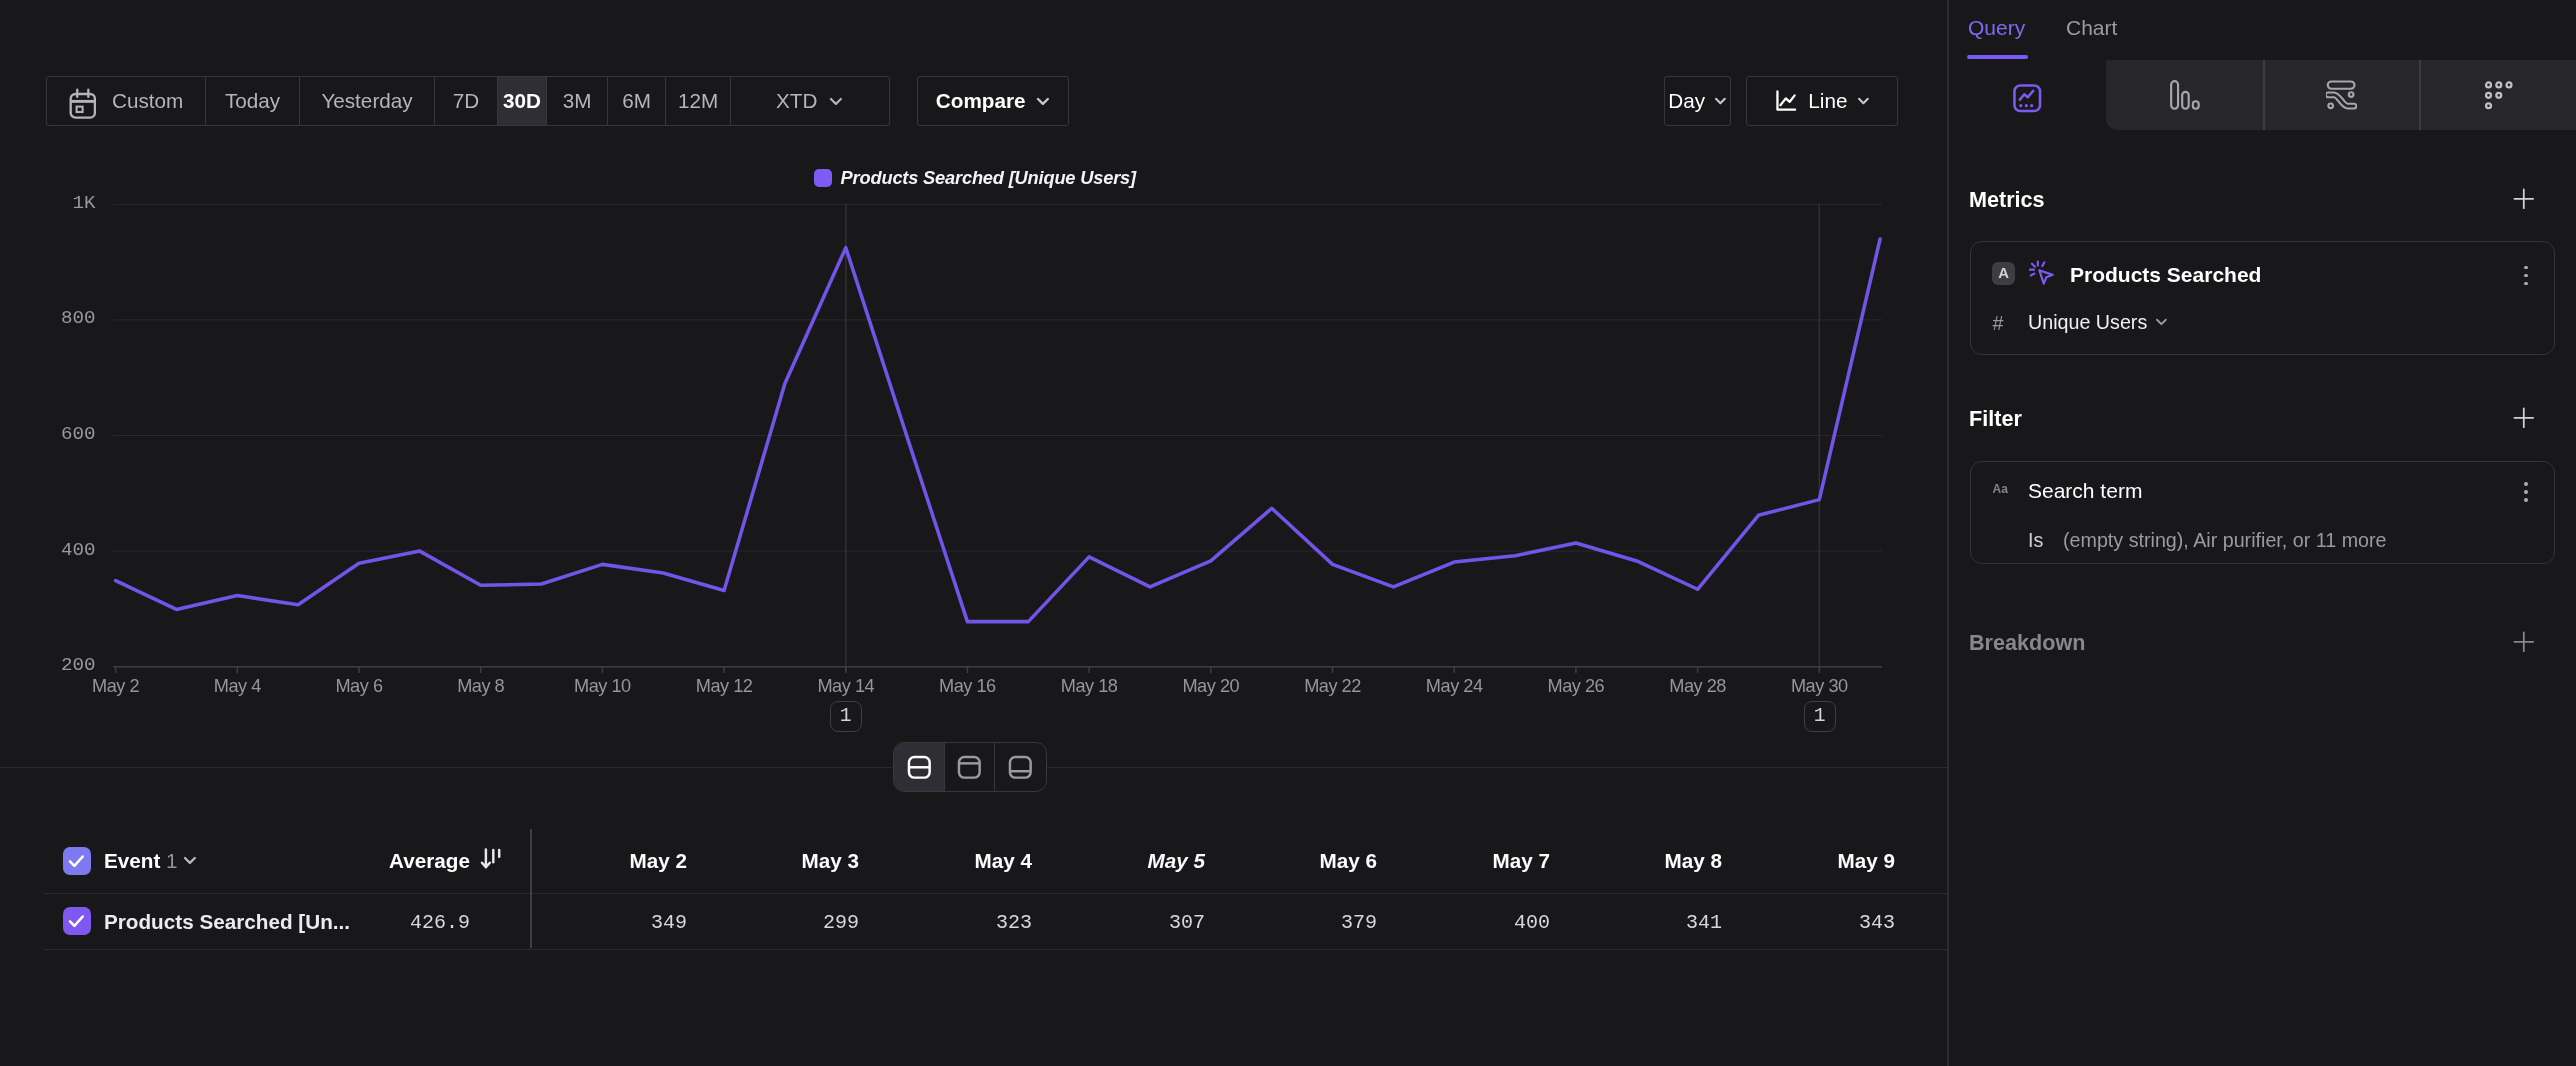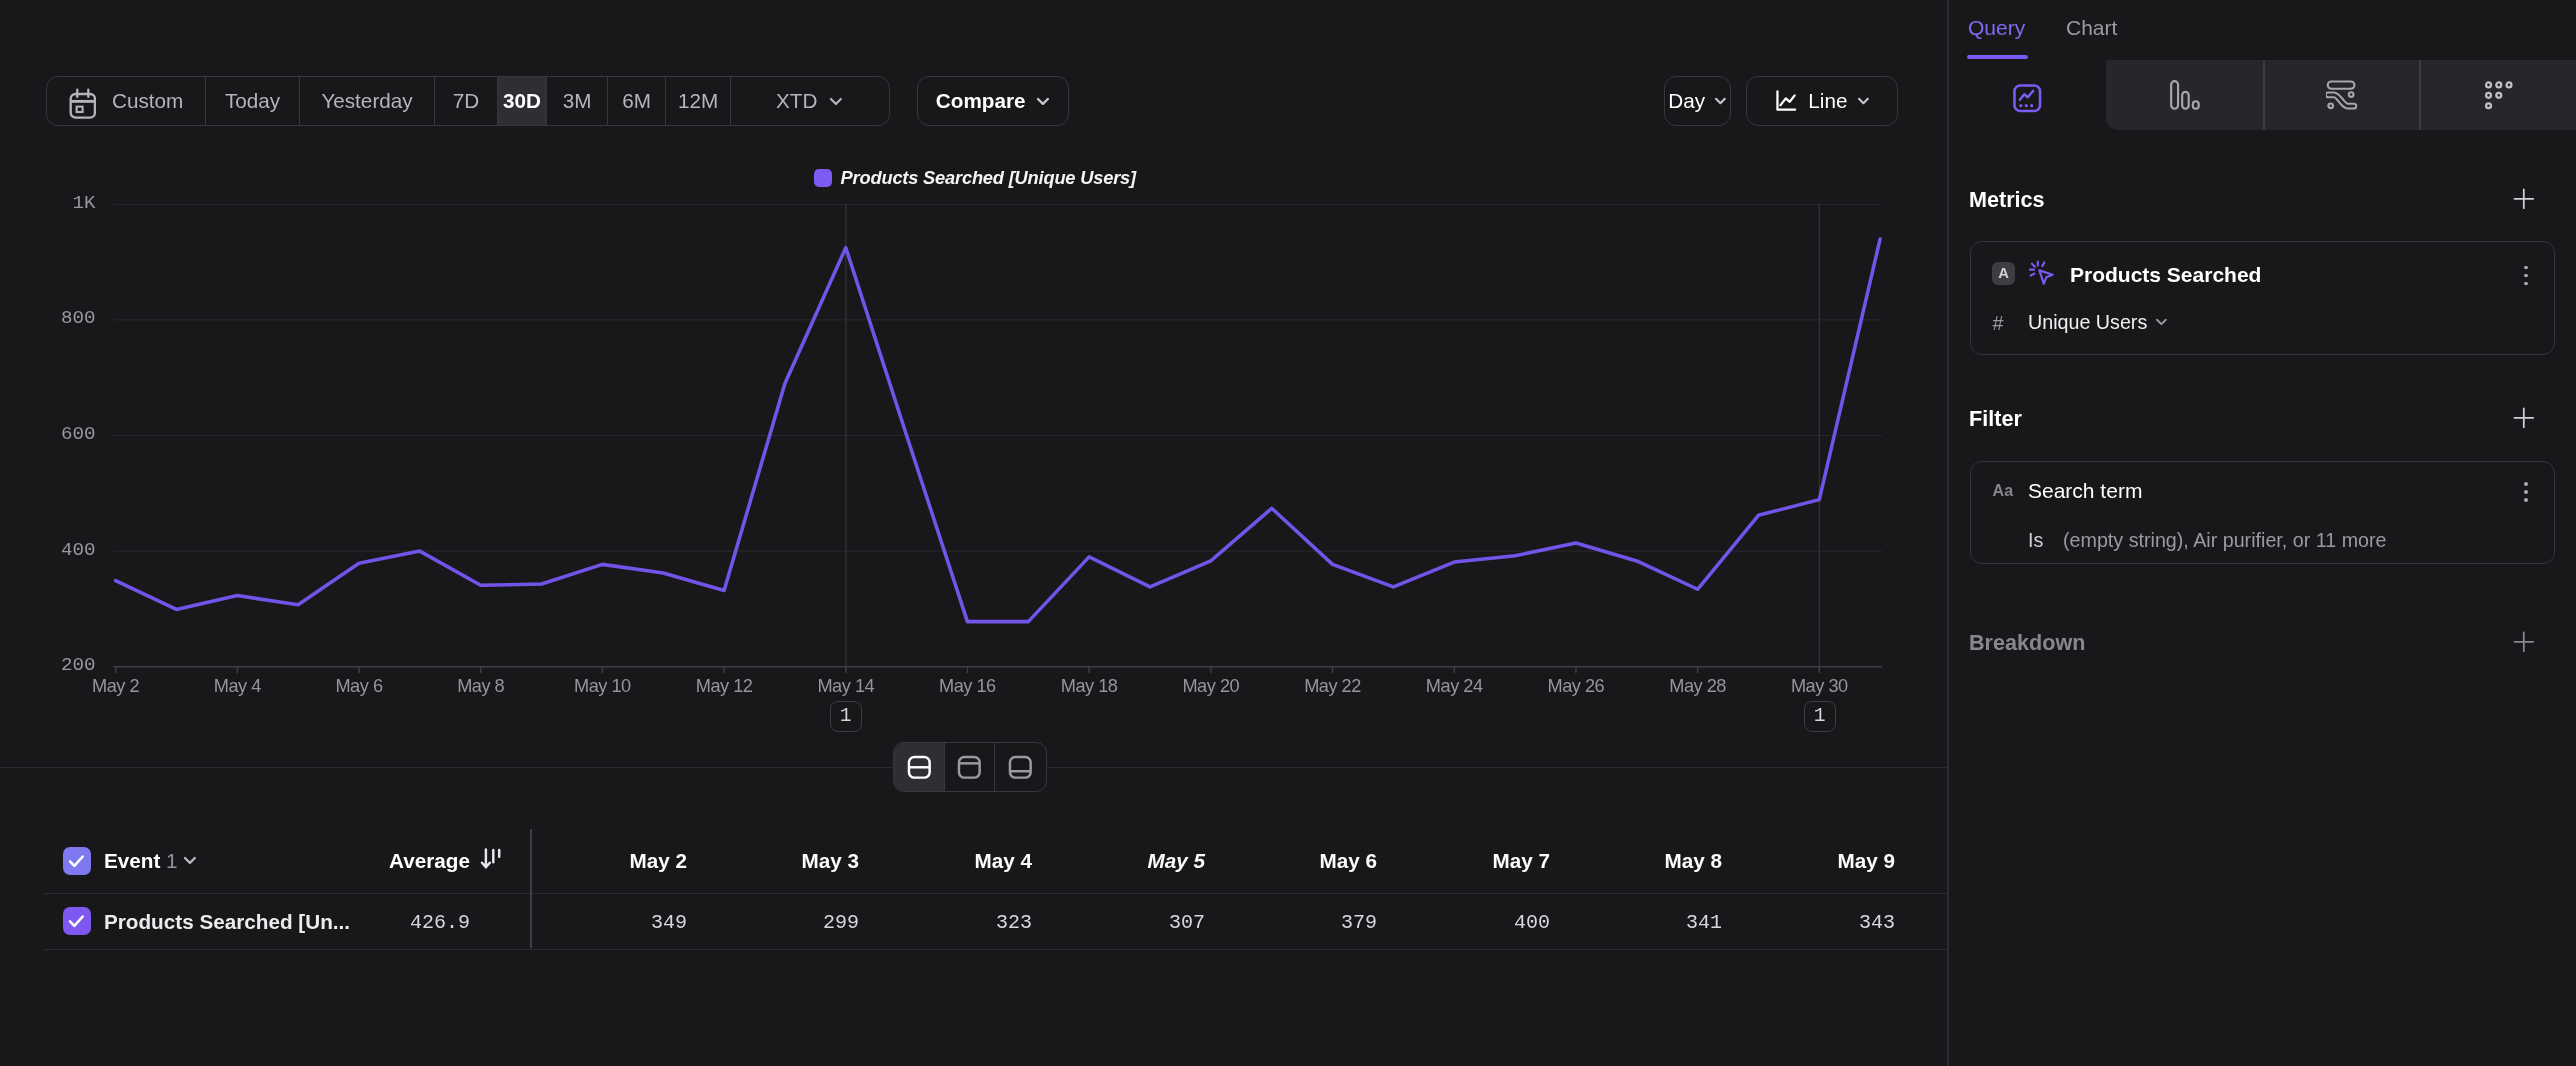--- a/index.html
+++ b/index.html
@@ -1,19 +1,19 @@
 <!DOCTYPE html>
 <html><head>
 <meta charset="utf-8">
 <style>
 * { margin:0; padding:0; box-sizing:border-box; }
 html,body { width:2576px; height:1067px; background:#18181a; overflow:hidden;
   font-family:"Liberation Sans", sans-serif; }
 .abs { position:absolute; }
-.btn { position:absolute; top:76px; height:50px; border:1.5px solid #36363c; border-radius:12px;
+.btn { position:absolute; top:76px; height:50px; border:1.5px solid #36363c; border-radius:3px;
   display:flex; align-items:center; justify-content:center; color:#fff; font-size:20.7px; }
 .seg { display:flex; align-items:center; justify-content:center; gap:15.7px;
   color:#b4b4ba; font-size:20.7px; border-right:1.5px solid #36363c; height:100%; flex:none; }
 .seg:last-child { border-right:none; }
 .mono { font-family:"Liberation Mono", monospace; }
 .hdr { position:absolute; color:#fff; font-weight:700; font-size:20.7px; }
 .card { position:absolute; left:1970px; width:585px; border:1.5px solid #34343a; border-radius:11.8px; }
 .dots3 { position:absolute; width:3.9px; }
 .dots3 span { display:block; width:3.9px; height:3.9px; border-radius:50%; background:#adadb4; margin-bottom:4.1px; }
 .num { position:absolute; font-family:"Liberation Mono", monospace; font-size:20px; color:#d8d8dc; text-align:right; width:157px; }
@@ -267,21 +267,21 @@
       <path d="M2 2l5 5 5-5"></path>
     </svg>
 </div>
 
 <div class="hdr" style="left:1969px; top:406px; font-size:21.6px;">Filter</div>
 <svg class="abs" style="left:2511px; top:405px;" width="25.6" height="25.6" viewBox="0 0 26 26" stroke="#cfcfd5" stroke-width="1.8" stroke-linecap="round">
     <path d="M13 3.5v19M3.5 13h19"></path>
   </svg>
 
 <div class="card" style="top:461px; height:103px;">
-  <div style="position:absolute; left:21.6px; top:19.7px; font-size:16px; font-weight:600; color:#84848c;">Aa</div>
+  <div style="position:absolute; left:21.6px; top:19.7px; font-size:12px; font-weight:600; color:#84848c;">Aa</div>
   <div style="position:absolute; left:57px; top:16.7px; font-size:21px; font-weight:500; color:#fff;">Search term</div>
   <div class="dots3" style="left:553px; top:19.7px;">
       <span></span>
       <span></span>
       <span></span>
     </div>
   <div style="position:absolute; left:57px; top:67px; font-size:19.7px; color:#d0d0d5;">Is</div>
   <div style="position:absolute; left:92px; top:67px; font-size:19.7px; color:#9a9aa1;">(empty string), Air purifier, or 11 more</div>
 </div>
 

